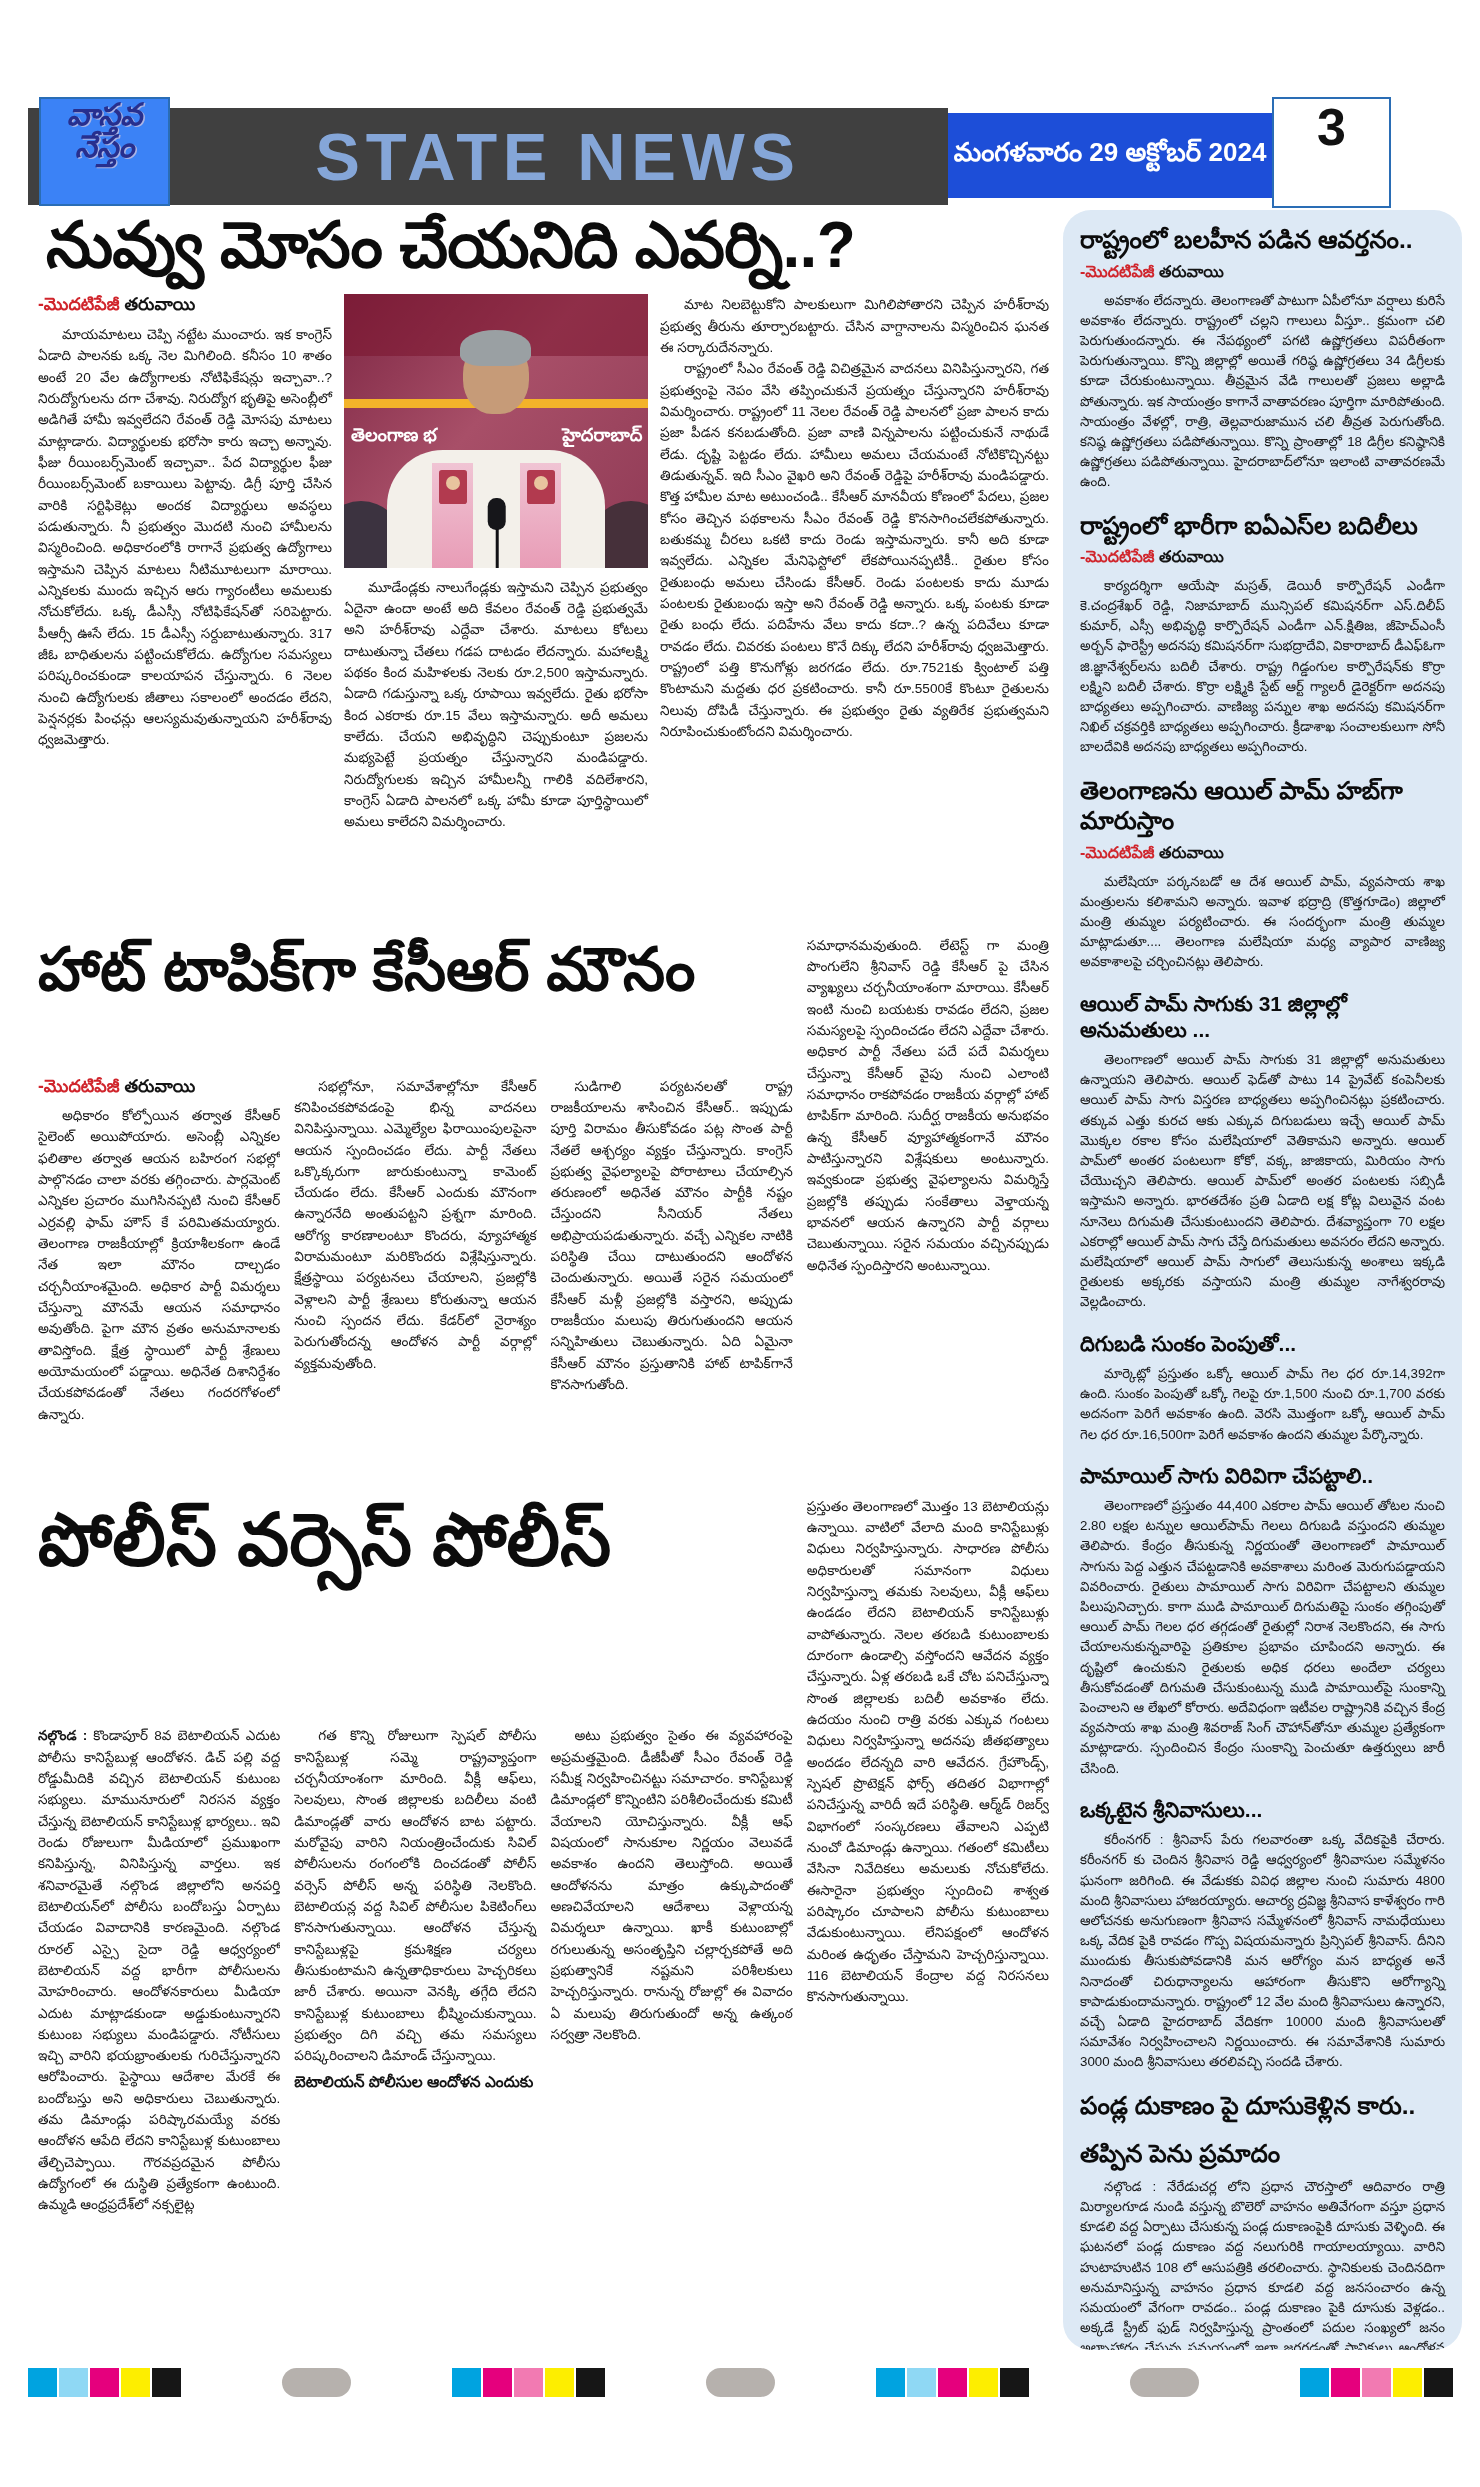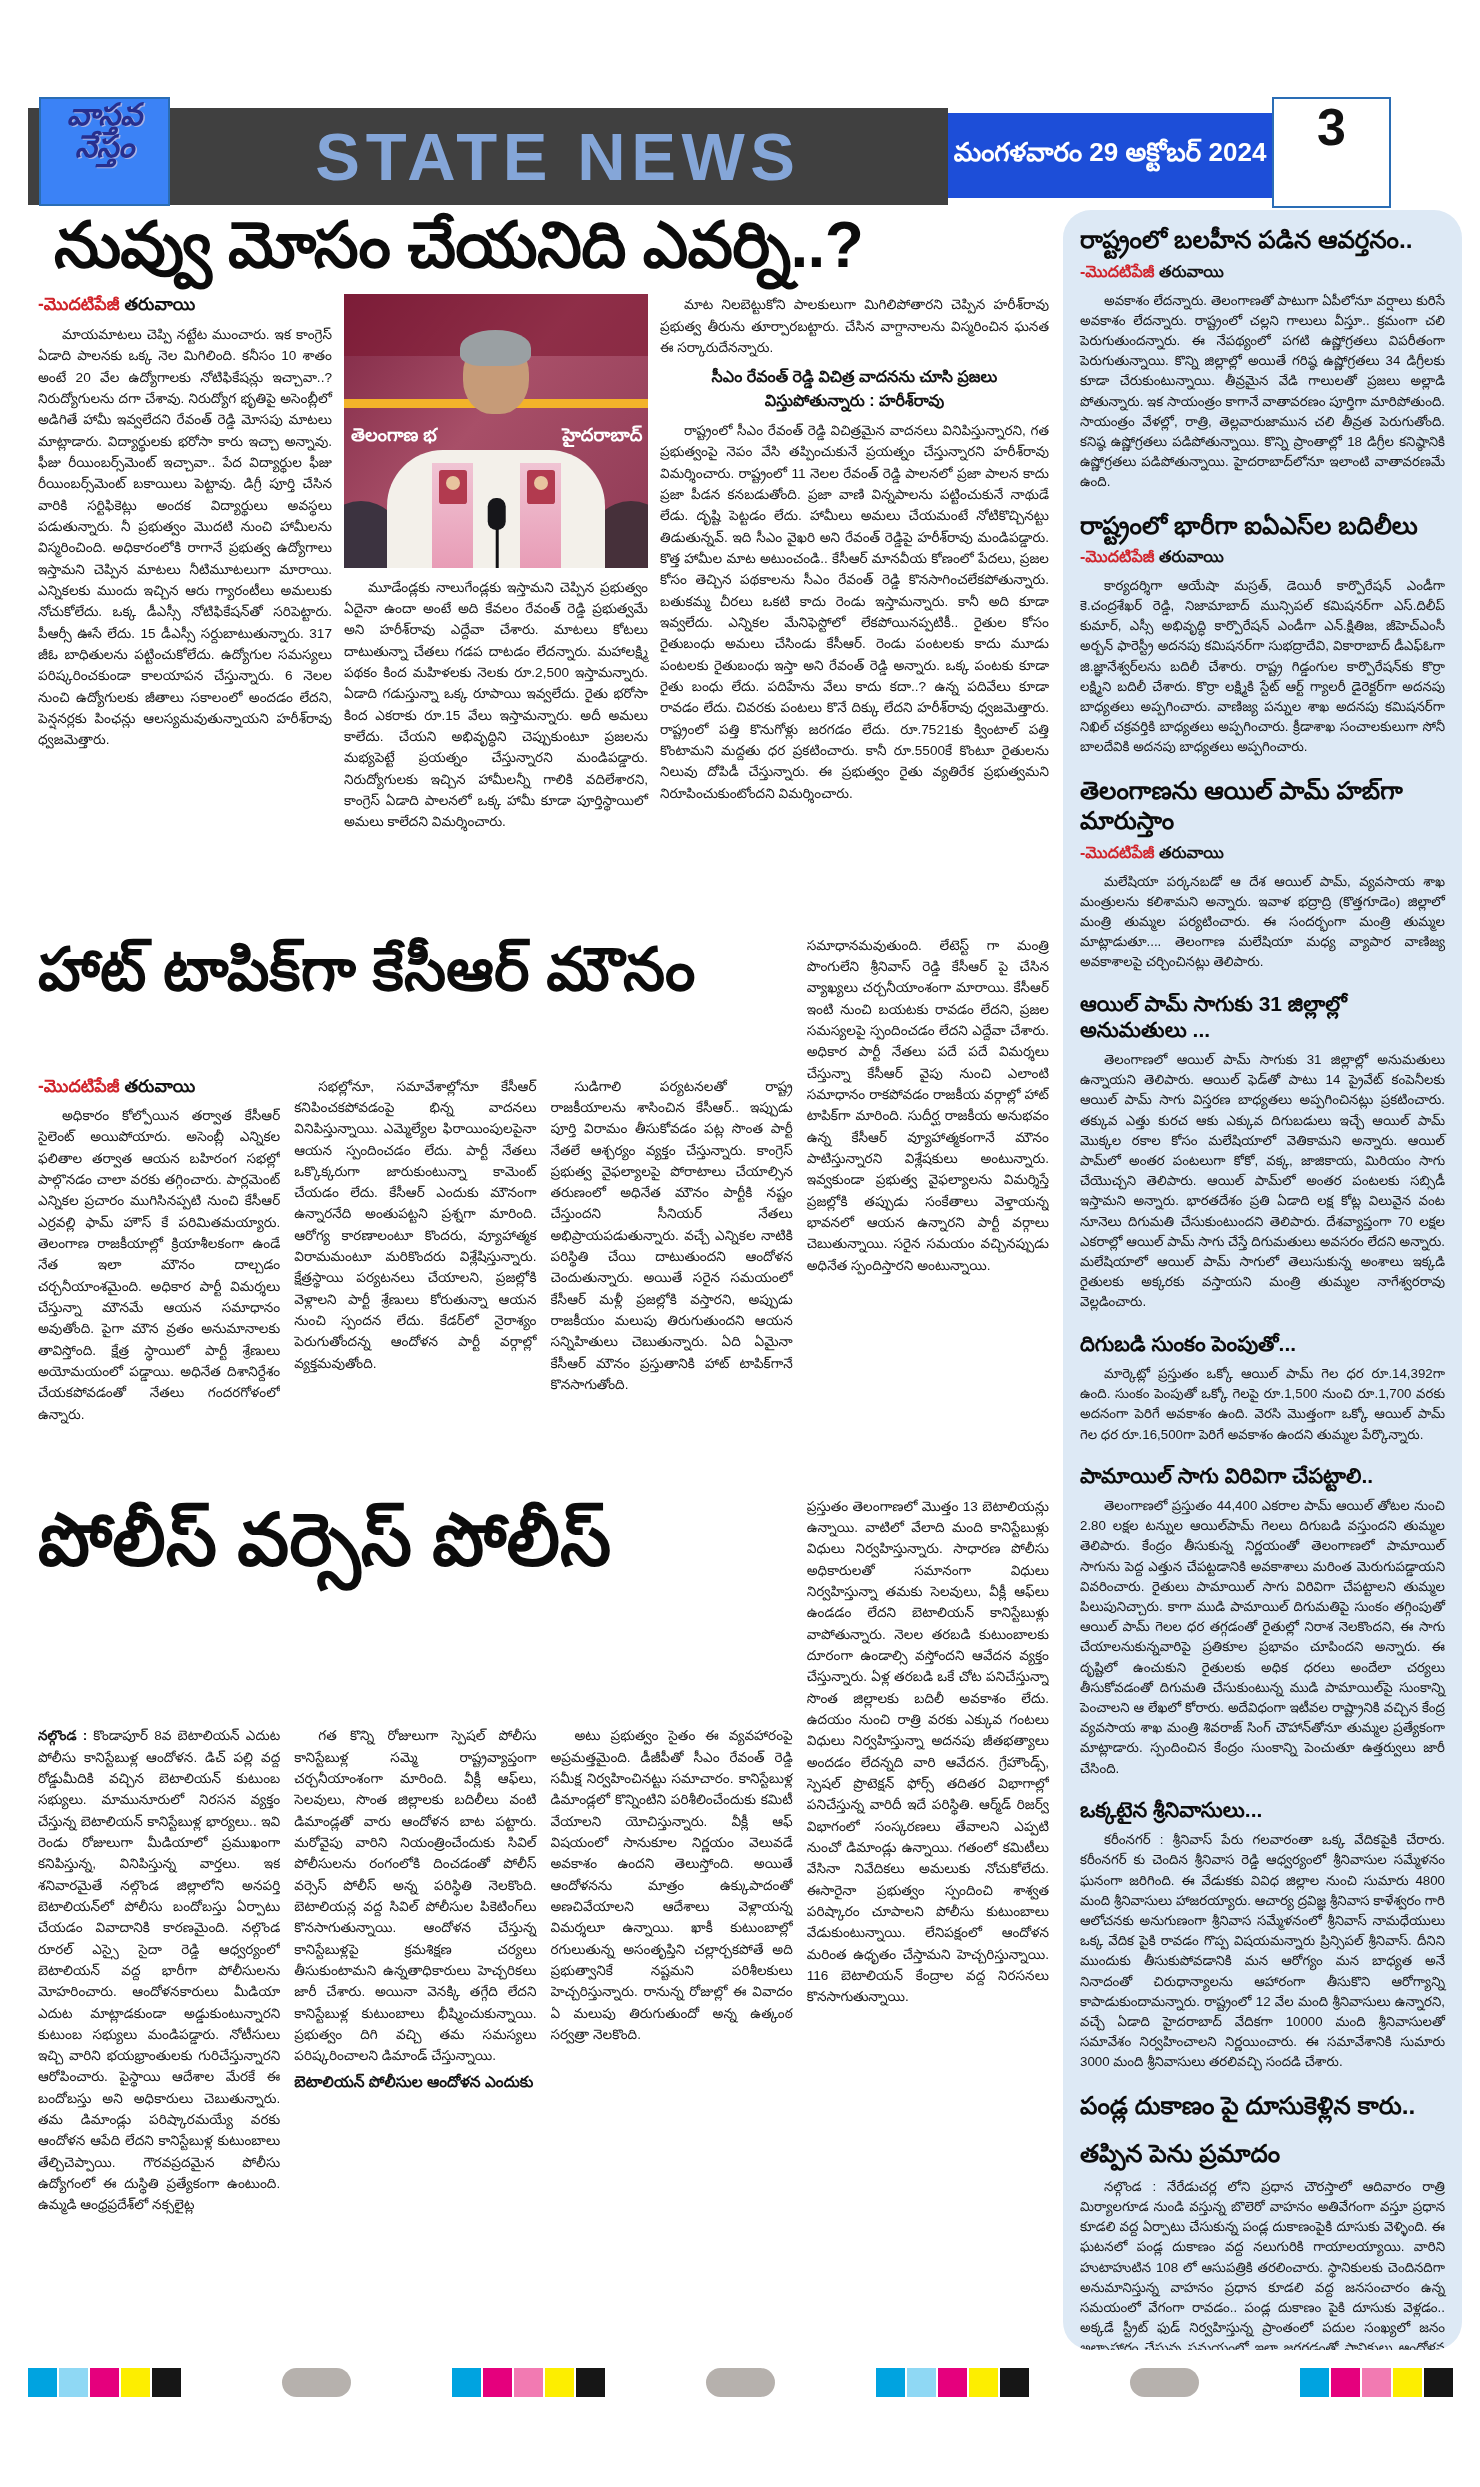--- a/index.html
+++ b/index.html
@@ -33,21 +33,21 @@
   }
   .page-number{font-size:52px;font-weight:bold;color:#111111;line-height:1.1;}
   
   .content{position:absolute;top:210px;left:38px;width:1423px;display:flex;gap:14px;}
   .main-col{width:1011px;flex:0 0 1011px;}
   .sidebar{
     flex:0 0 399px;width:399px;height:2140px;overflow:hidden;background:#dde9f5;
     padding:15.4px 17px;box-sizing:border-box;border-radius:28px;
   }
   
-  .h-lead{font-size:64px;font-weight:900;color:#0c0c0c;margin:0 0 14px 16px;letter-spacing:-0.7px;line-height:1.1;}
+  .h-lead{font-size:64px;font-weight:900;color:#0c0c0c;margin:0 0 14px 8px;letter-spacing:-0.7px;line-height:1.1;}
   .h-kcr{font-size:60px;font-weight:900;color:#0c0c0c;margin:2.8px 0 12.6px 0;line-height:1.1;grid-column:1/4;}
   .h-police{font-size:73px;font-weight:900;color:#0c0c0c;margin:4.2px 0 14px 0;line-height:1.1;grid-column:1/4;}
   .byline{font-size:17.5px;font-weight:bold;margin:0 0 5.6px 0;}
   .byline .red{color:#d0252c;}
   p.body{font-size:13.6px;line-height:1.57;text-align:justify;margin:0;}
   p.indent{text-indent:24px;}
   .dateline{font-weight:bold;}
   .bold-lead{
     font-size:16px;font-weight:bold;text-align:center;margin:7px 0 8.4px 0;line-height:1.45;
   }
@@ -156,21 +156,20 @@
               </div>
             <div class="scarf right">
                 <span class="badge"></span>
               </div>
             <div class="mic"></div>
           </div>
           <p class="body indent">మూడేండ్లకు నాలుగేండ్లకు ఇస్తామని చెప్పిన ప్రభుత్వం ఏదైనా ఉందా అంటే అది కేవలం రేవంత్ రెడ్డి ప్రభుత్వమే అని హరీశ్‌రావు ఎద్దేవా చేశారు. మాటలు కోటలు దాటుతున్నా చేతలు గడప దాటడం లేదన్నారు. మహాలక్ష్మి పథకం కింద మహిళలకు నెలకు రూ.2,500 ఇస్తామన్నారు. ఏడాది గడుస్తున్నా ఒక్క రూపాయి ఇవ్వలేదు. రైతు భరోసా కింద ఎకరాకు రూ.15 వేలు ఇస్తామన్నారు. అదీ అమలు కాలేదు. చేయని అభివృద్ధిని చెప్పుకుంటూ ప్రజలను మభ్యపెట్టే ప్రయత్నం చేస్తున్నారని మండిపడ్డారు. నిరుద్యోగులకు ఇచ్చిన హామీలన్నీ గాలికి వదిలేశారని, కాంగ్రెస్ ఏడాది పాలనలో ఒక్క హామీ కూడా పూర్తిస్థాయిలో అమలు కాలేదని విమర్శించారు.</p>
         </div>
         <div class="a1c3">
           <p class="body indent">మాట నిలబెట్టుకోని పాలకులుగా మిగిలిపోతారని చెప్పిన హరీశ్‌రావు ప్రభుత్వ తీరును తూర్పారబట్టారు. చేసిన వాగ్దానాలను విస్మరించిన ఘనత ఈ సర్కారుదేనన్నారు.</p>
-          <p class="bold-lead">సీఎం రేవంత్ రెడ్డి విచిత్ర వాదనను చూసి ప్రజలు విస్తుపోతున్నారు : హరీశ్‌రావు</p>
           <p class="body indent">రాష్ట్రంలో సీఎం రేవంత్ రెడ్డి విచిత్రమైన వాదనలు వినిపిస్తున్నారని, గత ప్రభుత్వంపై నెపం వేసి తప్పించుకునే ప్రయత్నం చేస్తున్నారని హరీశ్‌రావు విమర్శించారు. రాష్ట్రంలో 11 నెలల రేవంత్ రెడ్డి పాలనలో ప్రజా పాలన కాదు ప్రజా పీడన కనబడుతోంది. ప్రజా వాణి విన్నపాలను పట్టించుకునే నాథుడే లేడు. దృష్టి పెట్టడం లేదు. హామీలు అమలు చేయమంటే నోటికొచ్చినట్టు తిడుతున్నవ్. ఇది సీఎం వైఖరి అని రేవంత్ రెడ్డిపై హరీశ్‌రావు మండిపడ్డారు. కొత్త హామీల మాట అటుంచండి.. కేసీఆర్ మానవీయ కోణంలో పేదలు, ప్రజల కోసం తెచ్చిన పథకాలను సీఎం రేవంత్ రెడ్డి కొనసాగించలేకపోతున్నారు. బతుకమ్మ చీరలు ఒకటి కాదు రెండు ఇస్తామన్నారు. కానీ అది కూడా ఇవ్వలేదు. ఎన్నికల మేనిఫెస్టోలో లేకపోయినప్పటికీ.. రైతుల కోసం రైతుబంధు అమలు చేసిండు కేసీఆర్. రెండు పంటలకు కాదు మూడు పంటలకు రైతుబంధు ఇస్తా అని రేవంత్ రెడ్డి అన్నారు. ఒక్క పంటకు కూడా రైతు బంధు లేదు. పదిహేను వేలు కాదు కదా..? ఉన్న పదివేలు కూడా రావడం లేదు. చివరకు పంటలు కొనే దిక్కు లేదని హరీశ్‌రావు ధ్వజమెత్తారు. రాష్ట్రంలో పత్తి కొనుగోళ్లు జరగడం లేదు. రూ.7521కు క్వింటాల్ పత్తి కొంటామని మద్దతు ధర ప్రకటించారు. కానీ రూ.5500కే కొంటూ రైతులను నిలువు దోపిడీ చేస్తున్నారు. ఈ ప్రభుత్వం రైతు వ్యతిరేక ప్రభుత్వమని నిరూపించుకుంటోందని విమర్శించారు.</p>
         </div>
       </div>
     </section>
 
     <section>
       <div class="a-grid a2-grid">
         <h2 class="h-kcr">హాట్ టాపిక్‌గా కేసీఆర్ మౌనం</h2>
         <div class="c">
           <div class="byline">

